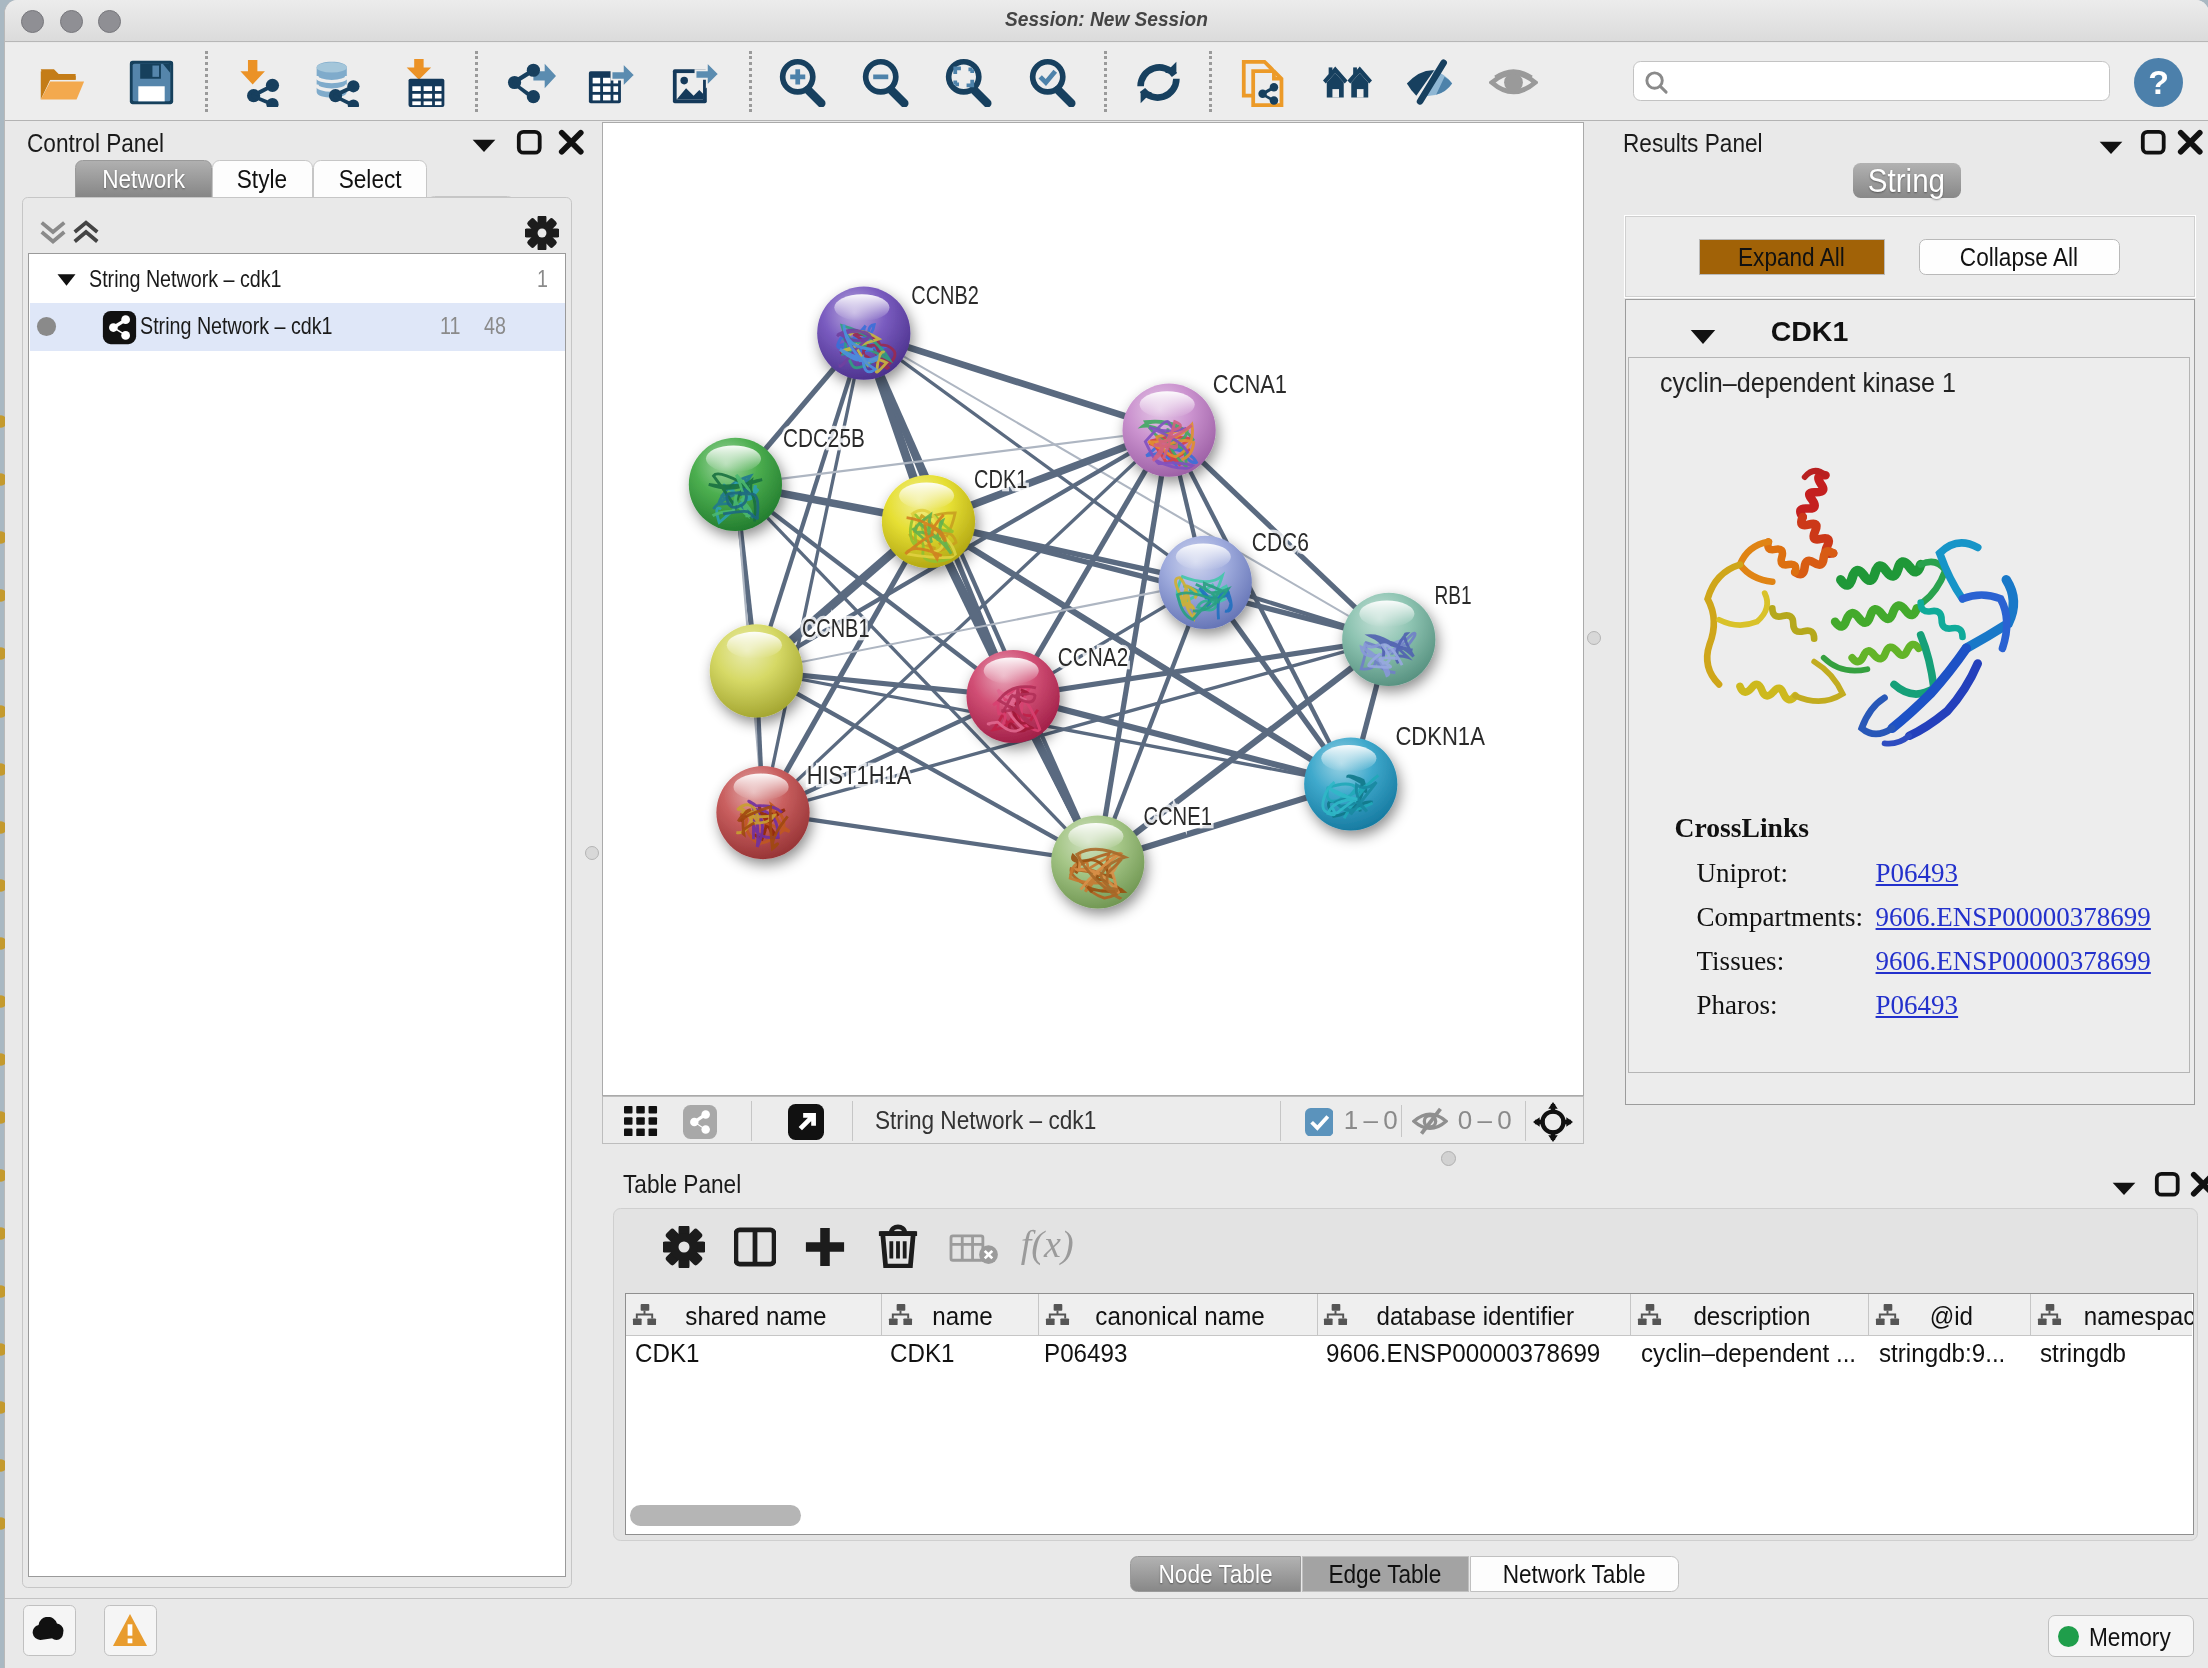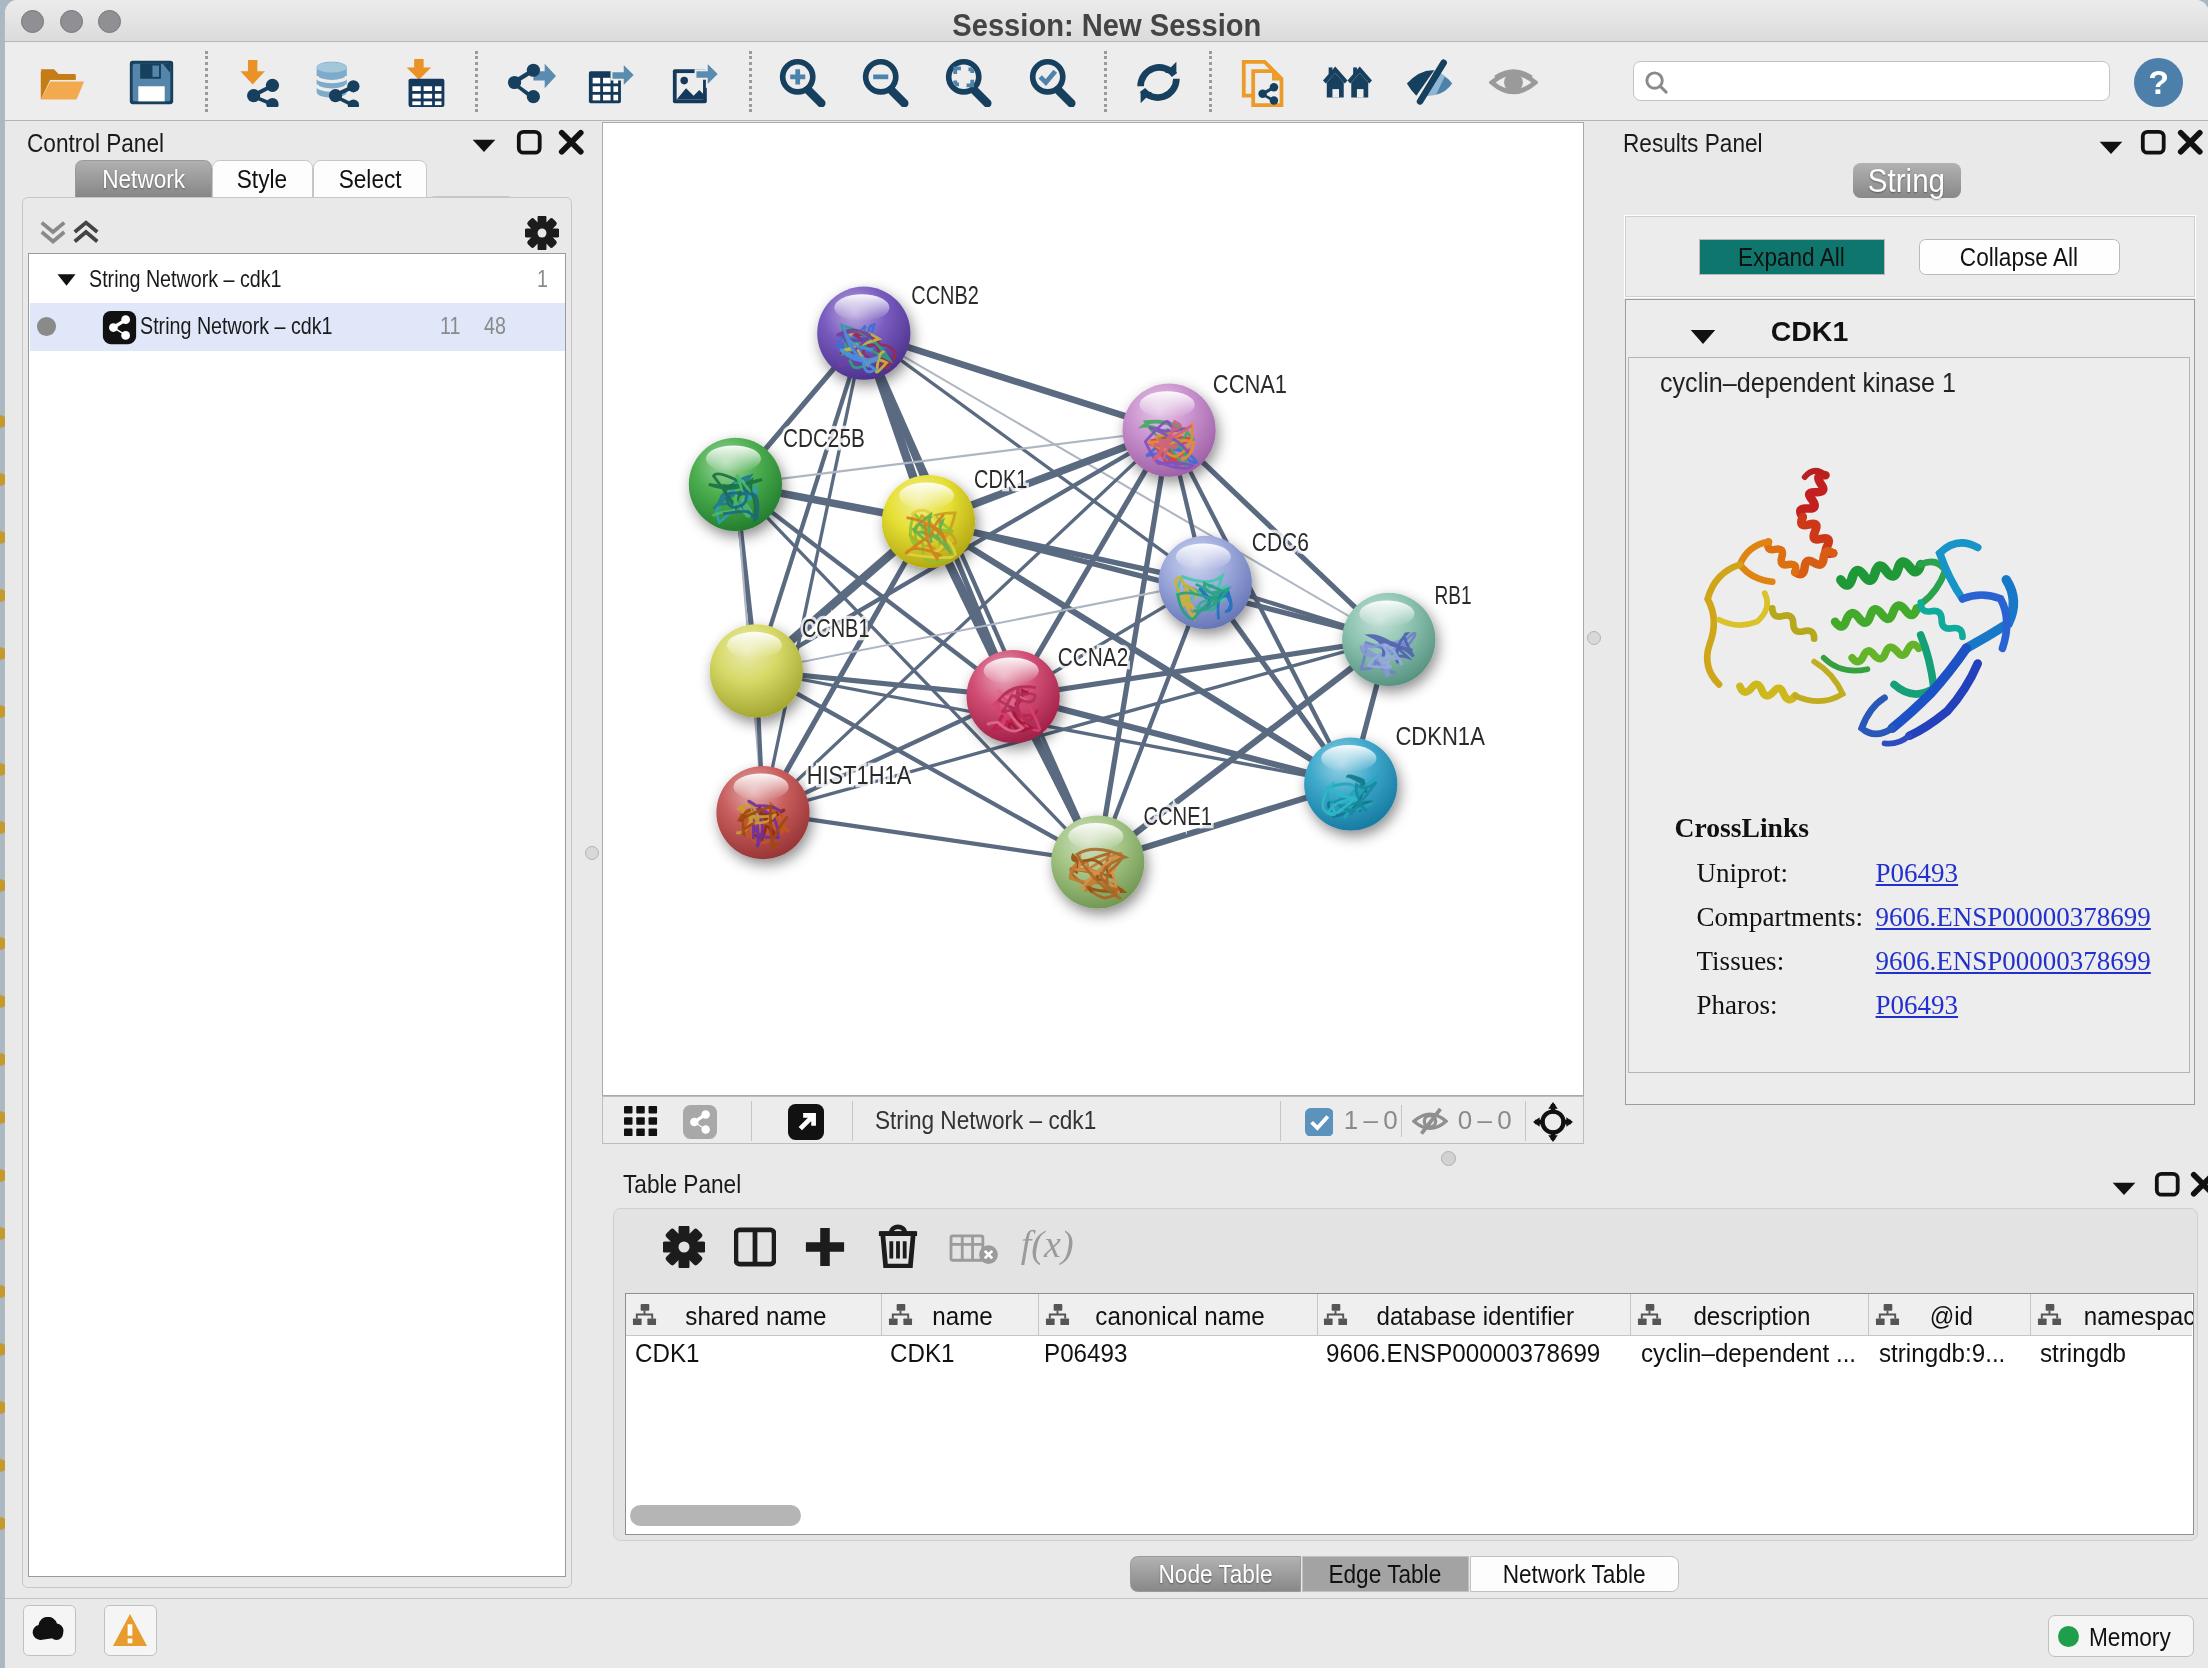--- a/index.html
+++ b/index.html
@@ -2,21 +2,21 @@
 <html style="font-size:15px"><head>
 <meta charset="utf-8">
 <style>
 * { margin:0; padding:0; box-sizing:border-box; }
 html,body { width:2208px; height:1668px; background:#a9b8c2; font-family:"Liberation Sans", sans-serif; overflow:hidden; }
 #win { position:absolute; left:3.8px; top:0; width:2205px; height:1668px; background:#e9e9e9; border-radius:13.3px 13.3px 0 0; overflow:hidden; border-left:1px solid #b9b9b9; }
 .abs { position:absolute; }
 
 #titlebar { position:absolute; left:0; top:0; width:100%; height:42px; background:linear-gradient(#ececec,#dbdbdb); border-bottom:1px solid #b7b7b7; }
 .tl { position:absolute; top:9.5px; width:23px; height:23px; border-radius:50%; background:#8f8f94; border:1px solid #77777c; }
-#title { position:absolute; top:6.7px; left:0; width:100%; text-align:center; font-size:32px; font-weight:bold; color:#444; }
+#title { position:absolute; top:6.7px; left:0; width:100%; text-align:center; font-size:21px; font-weight:bold; color:#444;font-style:italic; }
 
 #toolbar { position:absolute; left:0; top:43px; width:100%; height:78px; background:#ededed; border-bottom:1.9px solid #b3b3b3; }
 .tbi { position:absolute; top:15px; width:49px; height:49px; }
 .tsep { position:absolute; top:7.6px; height:61px; width:0; border-left:3.8px dotted #9a9a9a; }
 #searchbox { position:absolute; left:1628px; top:18px; width:477px; height:40px; background:#fff; border:1.9px solid #c3c3c3; border-radius:7.6px; }
 
 .pheader { font-size:26px; color:#1a1a1a; }
 
 #cpanel { position:absolute; left:17px; top:124px; width:472px; height:1465px; }
 .tab { position:absolute; top:0; height:38px; border:1.9px solid #c6c6c6; background:#fdfdfd; font-size:26px; color:#111; text-align:center; border-radius:7.6px 7.6px 0 0; line-height:36px; }
@@ -624,21 +624,21 @@
         <path d="M6 8 h24 l-12 13 z" fill="#111"></path>
       </svg>
     <svg class="abs" style="left:517px;top:3.8px" width="28.5" height="28.5" viewBox="0 0 30 30">
         <rect x="4" y="4" width="22" height="22" rx="5" fill="none" stroke="#111" stroke-width="4"></rect>
       </svg>
     <svg class="abs" style="left:554px;top:3.8px" width="28.5" height="28.5" viewBox="0 0 30 30">
         <path d="M5 5 25 25 M25 5 5 25" stroke="#111" stroke-width="6" stroke-linecap="round"></path>
       </svg>
     <div class="abs" style="left:231px;top:39px;width:108px;height:35px;background:linear-gradient(#b2b2b2,#888);border-radius:7.6px;color:#fff;font-size:34px;text-align:center;line-height:34px;text-shadow:0 1px 1.9px rgba(0,0,0,.4);"><span class="sx87c">String</span></div>
     <div class="abs" style="left:2.9px;top:92px;width:570px;height:81px;border:1.9px solid #cfcfcf;outline:1px solid #fff;background:#ececec;">
-      <div class="abs" style="left:73px;top:22px;width:186px;height:36px;background:#0f766e;border:1px solid #b9b9b9;border-radius:0;font-size:26px;text-align:center;line-height:34px;color:#111;"><span class="sx87c">Expand All</span></div>
+      <div class="abs" style="left:73px;top:22px;width:186px;height:36px;background:#a16207;border:1px solid #b9b9b9;border-radius:0;font-size:26px;text-align:center;line-height:34px;color:#111;"><span class="sx87c">Expand All</span></div>
       <div class="abs" style="left:293px;top:22px;width:201px;height:36px;background:#fefefe;border:1px solid #b9b9b9;border-radius:6.7px;font-size:26px;text-align:center;line-height:34px;color:#111;"><span class="sx87c">Collapse All</span></div>
     </div>
     <div class="abs" style="left:2.9px;top:175px;width:570px;height:806px;border:1.9px solid #9c9c9c;background:#ececec;">
       <svg class="abs" style="left:61px;top:25px" width="32" height="23" viewBox="0 0 34 24">
           <path d="M4 5 h26 l-13 15 z" fill="#111"></path>
         </svg>
       <div class="abs" style="left:145px;top:15px;font-size:28.5px;font-weight:bold;color:#111;">CDK1</div>
       <div class="abs" style="left:1.9px;top:57px;width:562px;height:716px;border:1px solid #b5b5b5;background:#ededed;">
         <div class="abs" style="left:31px;top:9.5px;font-size:27px;color:#222;"><span class="sx93">cyclin–dependent kinase 1</span></div>
         <div class="abs" style="left:52px;top:100px;"><svg width="350" height="295" viewBox="0 0 368 310">

